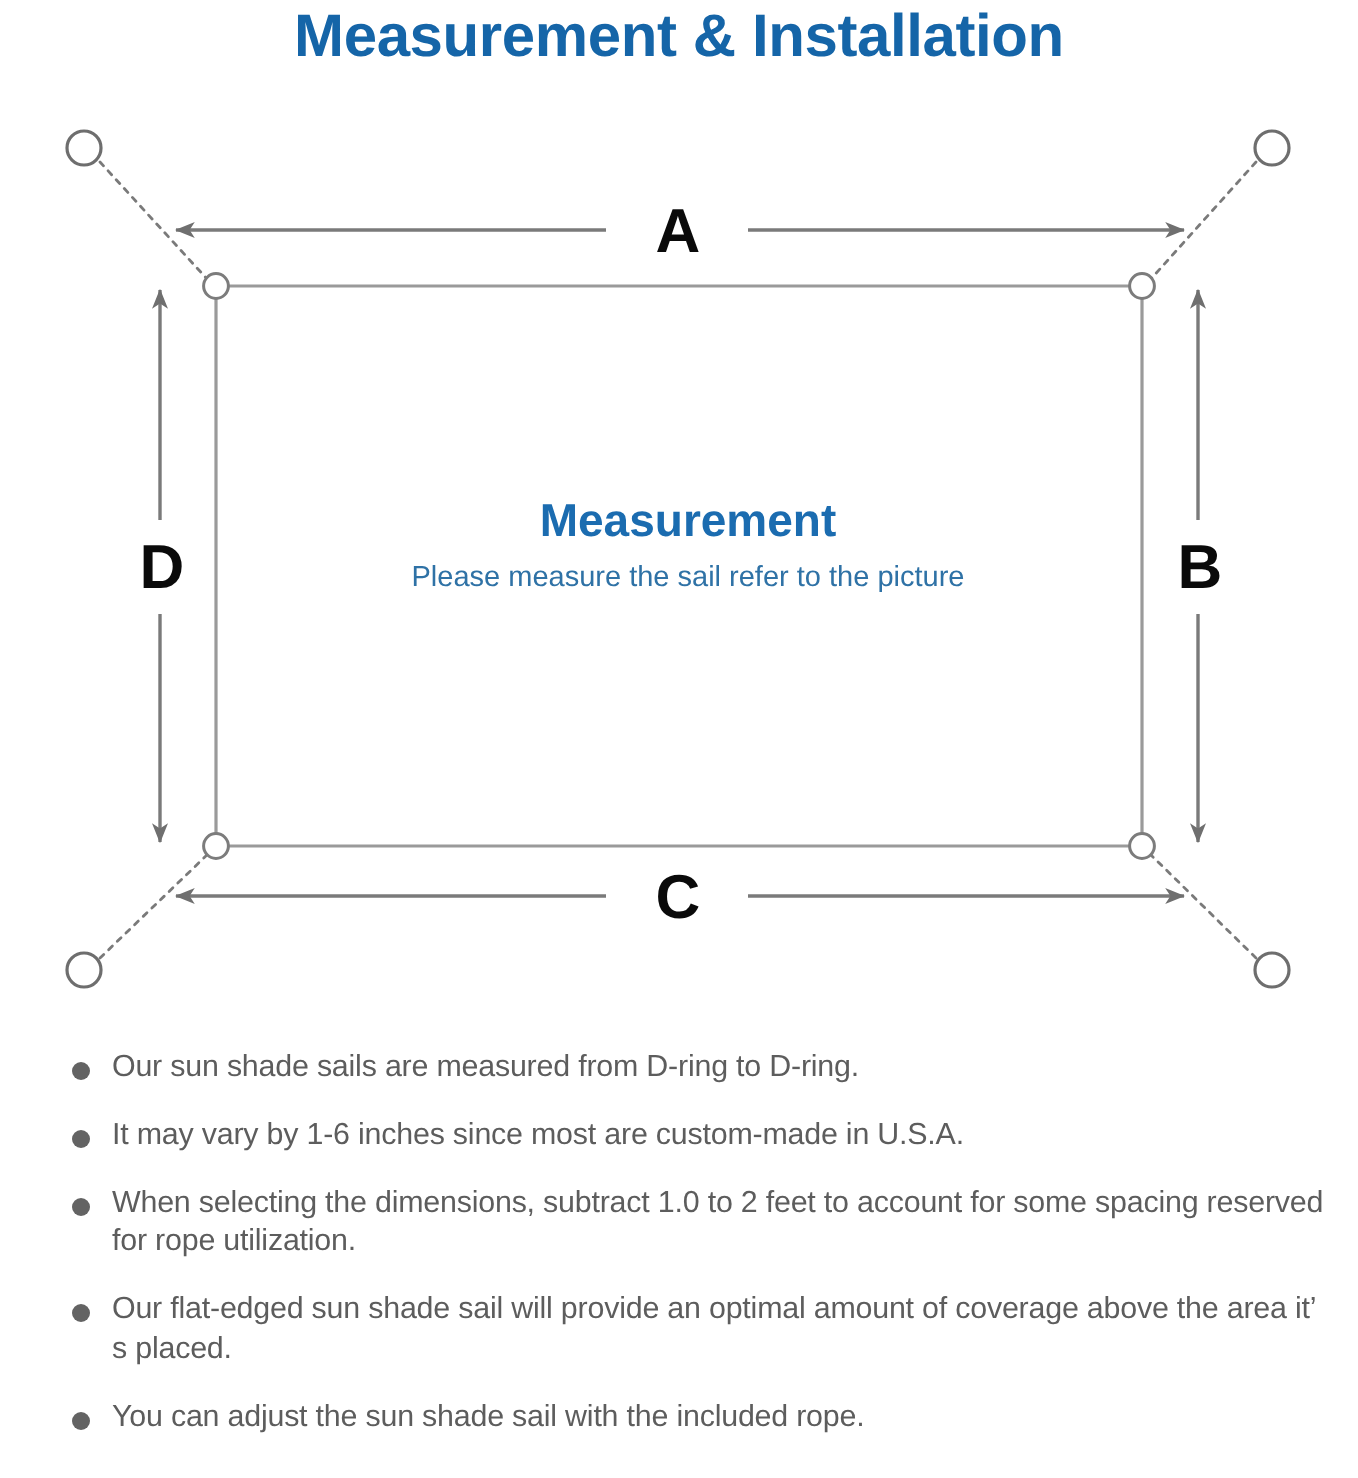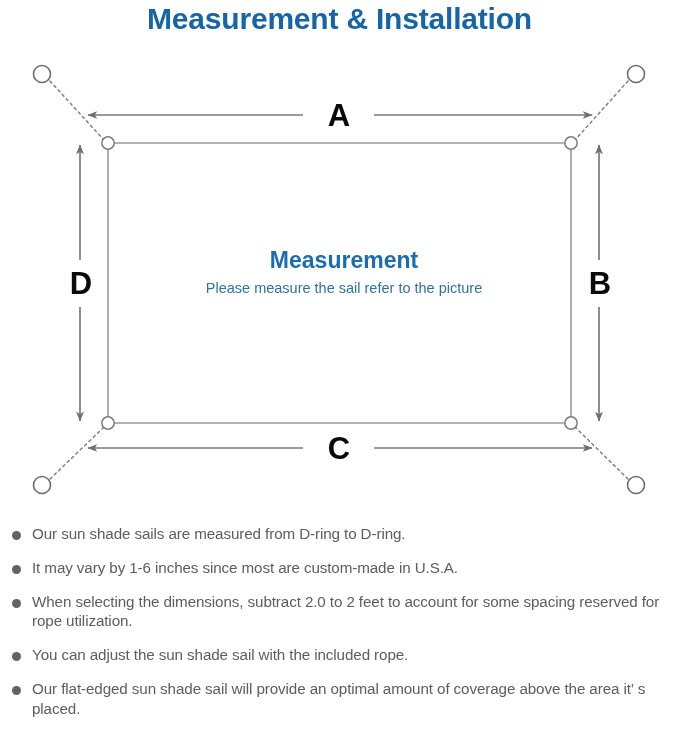--- a/index.html
+++ b/index.html
@@ -69,20 +69,21 @@
     left: 0;
     top: 524px;
     width: 679px;
   }
   .note-row {
     position: relative;
     display: flex;
     align-items: flex-start;
     padding: 0 14px 0 12px;
     margin-bottom: 14px;
+    margin-left: 24px;
   }
   .note-bullet {
     flex: 0 0 auto;
     width: 9px;
     height: 9px;
     border-radius: 50%;
     background: #636363;
     margin-top: 7px;
     margin-right: 11px;
   }
@@ -171,26 +172,26 @@
     <span class="note-text">Our sun shade sails are measured from D-ring to D-ring.</span>
   </div>
 
   <div class="note-row">
     <span class="note-bullet"></span>
     <span class="note-text">It may vary by 1-6 inches since most are custom-made in U.S.A.</span>
   </div>
 
   <div class="note-row">
     <span class="note-bullet"></span>
-    <span class="note-text">When selecting the dimensions, subtract 2.0 to 2 feet to account for some spacing reserved for rope utilization.</span>
+    <span class="note-text">When selecting the dimensions, subtract 1.0 to 2 feet to account for some spacing reserved for rope utilization.</span>
+  </div>
+
+  <div class="note-row">
+    <span class="note-bullet"></span>
+    <span class="note-text">Our flat-edged sun shade sail will provide an optimal amount of coverage above the area it’ s placed.</span>
   </div>
 
   <div class="note-row">
     <span class="note-bullet"></span>
     <span class="note-text">You can adjust the sun shade sail with the included rope.</span>
   </div>
 
-  <div class="note-row">
-    <span class="note-bullet"></span>
-    <span class="note-text">Our flat-edged sun shade sail will provide an optimal amount of coverage above the area it’ s placed.</span>
-  </div>
-
 </div>
 
 </body></html>

